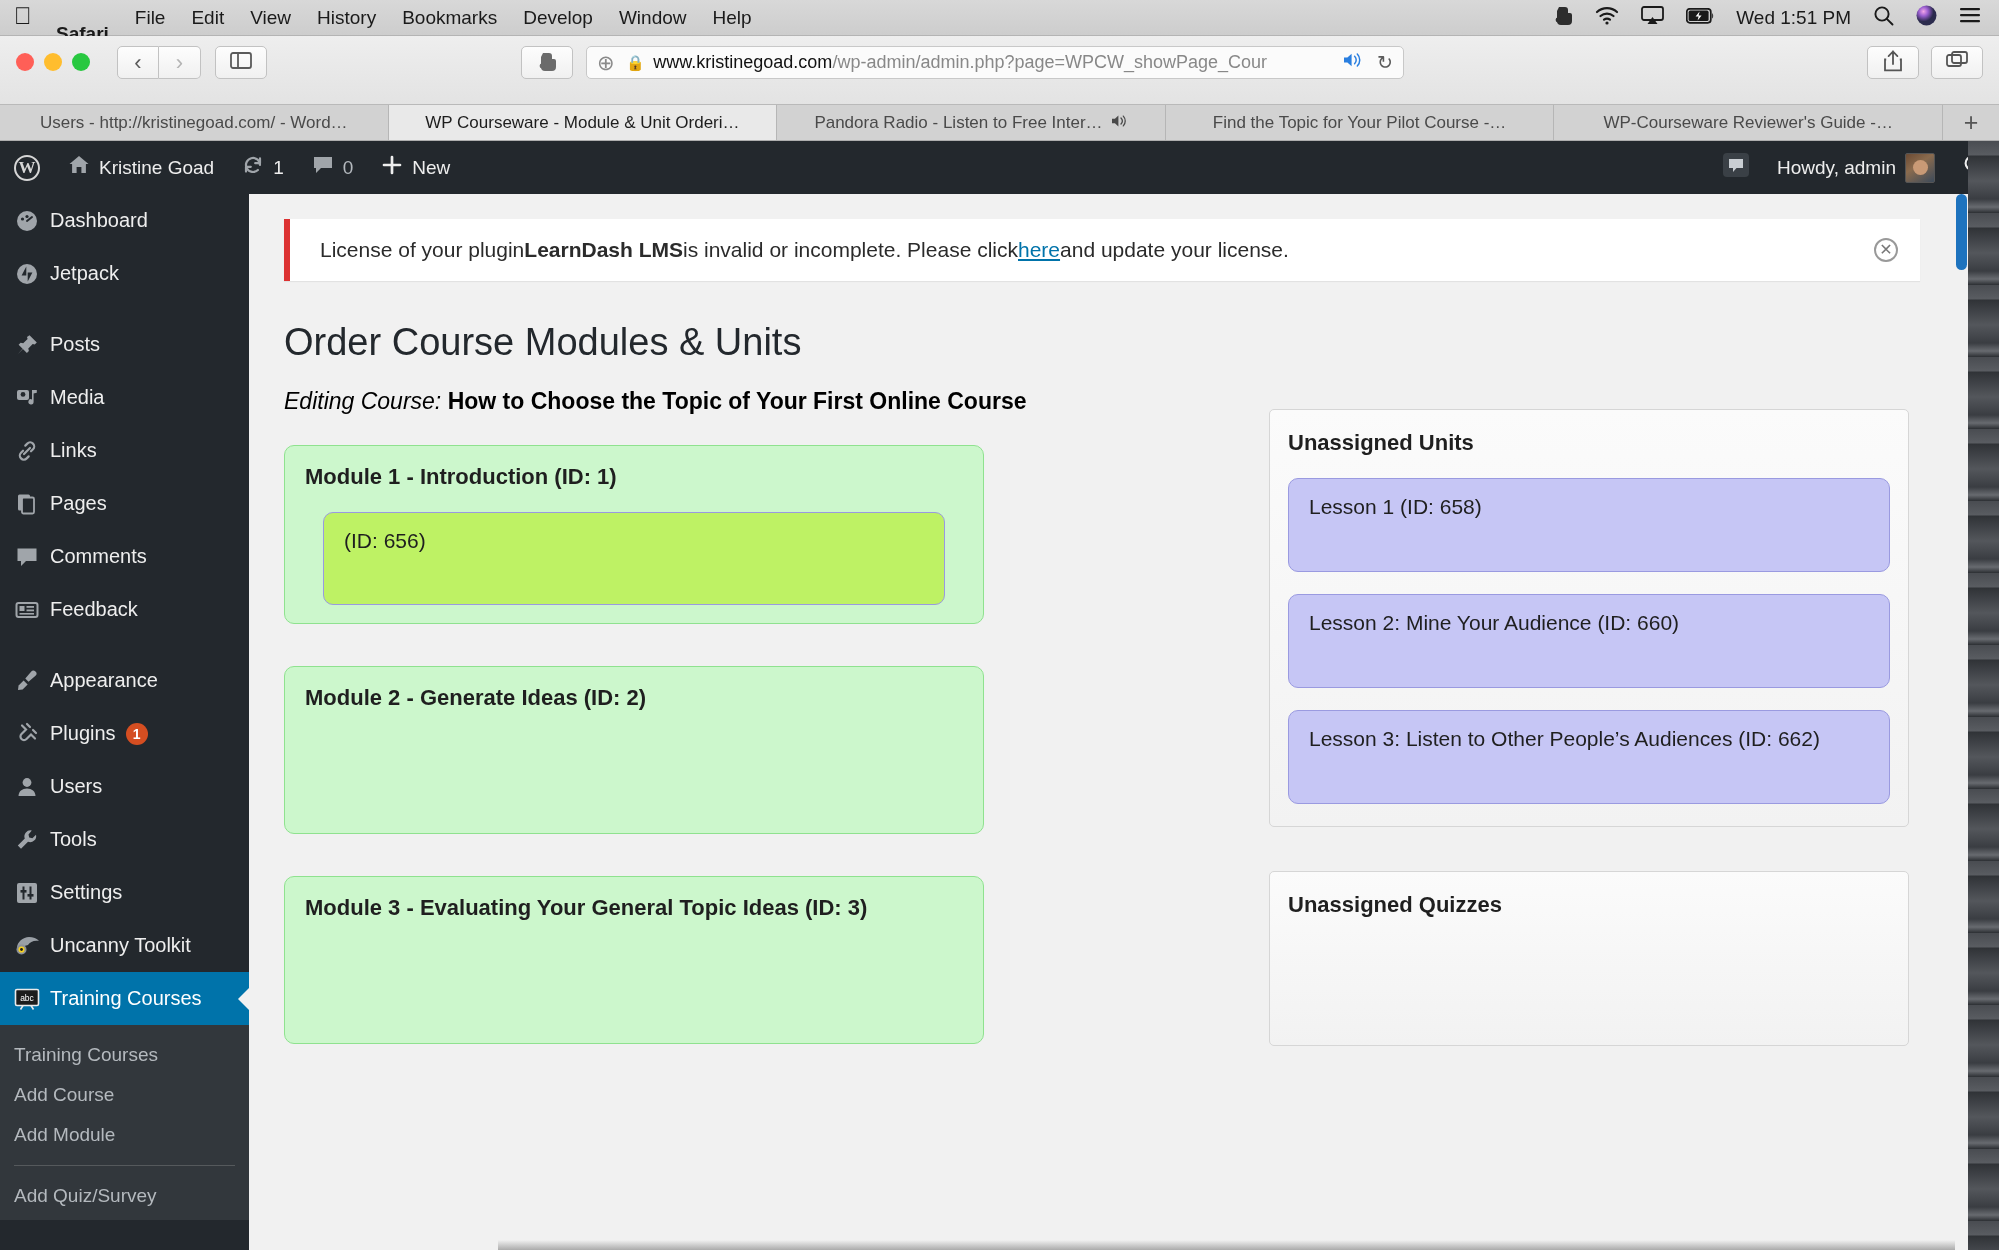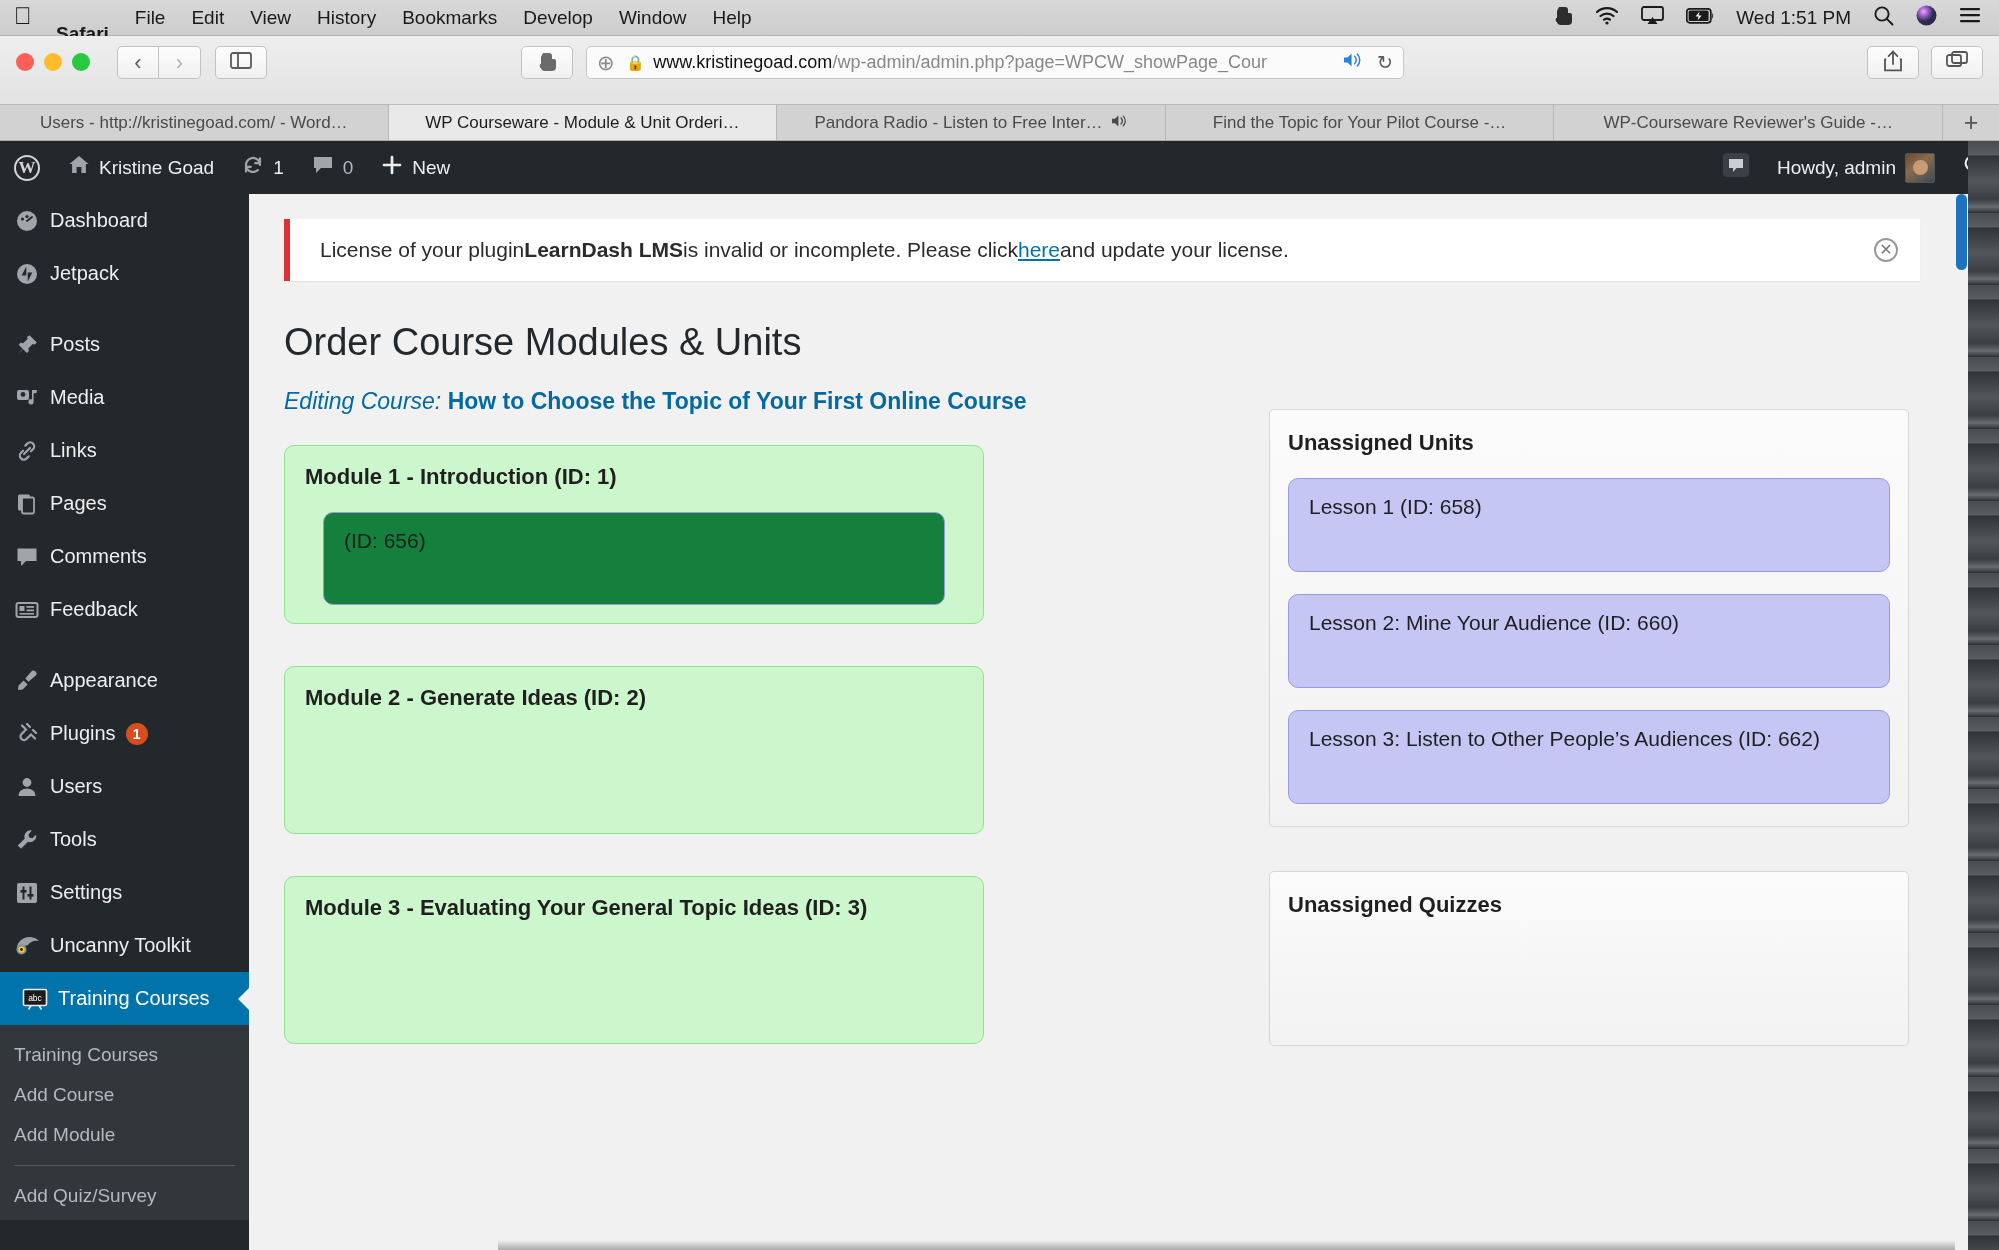--- a/index.html
+++ b/index.html
@@ -144,21 +144,21 @@
     background: #23282d; color: #eee;
     overflow: hidden;
   }
   .sbitem {
     display: flex; align-items: center; gap: 10px;
     height: 53px; padding-left: 14px;
     font-size: 20px; color: #eeeeee;
   }
   .sbitem .sbicon { width: 26px; display: flex; justify-content: center; color: #a0a5aa; }
   .sbitem.current { background: #0073aa; color: #fff; position: relative; }
-  .sbitem.current .sbicon { color: #e5e5e5; margin-left: 8px; }
+  .sbitem.current .sbicon { color: #e5e5e5; }
   .sbitem.current::after {
     content:''; position:absolute; right:0; top:50%; transform: translateY(-50%);
     border-top: 11px solid transparent; border-bottom: 11px solid transparent;
     border-right: 11px solid #f1f1f1;
   }
   .sbgap { height: 18px; }
   .sbbadge {
     background: #d54e21; color: #fff; border-radius: 11px;
     min-width: 22px; height: 22px; padding: 0 7px;
     font-size: 14px; font-weight: bold;
@@ -195,39 +195,39 @@
     display: flex; align-items: center; justify-content: center;
     font-size: 16px; line-height: 1;
   }
 
   .page-title {
     margin: 40px 0 0 35px;
     font-size: 38px; font-weight: 400; color: #23282d;
   }
   .editing-line {
     margin: 24px 0 9px 35px;
-    font-size: 23px; color: #0369a1;
+    font-size: 23px; color: #000000;
   }
   .editing-line .ital { font-style: italic; }
   .editing-line .bold { font-weight: bold; }
 
   .twocol { position: relative; margin-top: 30px; height: 700px; }
 
   .modules-col { position: absolute; left: 35px; top: 0; width: 700px; }
 
   .module-box {
     background: #ccf7cc; border: 1px solid #8fe28f;
     border-radius: 10px;
     padding: 18px 20px;
     margin-bottom: 42px;
     min-height: 168px;
   }
   .module-title { font-size: 22px; font-weight: bold; color: #1f1f1f; }
   .unit-box {
-    background: #15803d; border: 1px solid #9a9ae0;
+    background: #bef264; border: 1px solid #9a9ae0;
     border-radius: 10px;
     margin: 22px 18px 0 18px;
     padding: 16px 20px;
     min-height: 93px;
     font-size: 21px; color: #1f1f1f;
   }
 
   .right-col { position: absolute; left: 1020px; top: -36px; width: 640px; }
   .panel {
     background: linear-gradient(to bottom,#fbfbfb,#f2f2f2);

